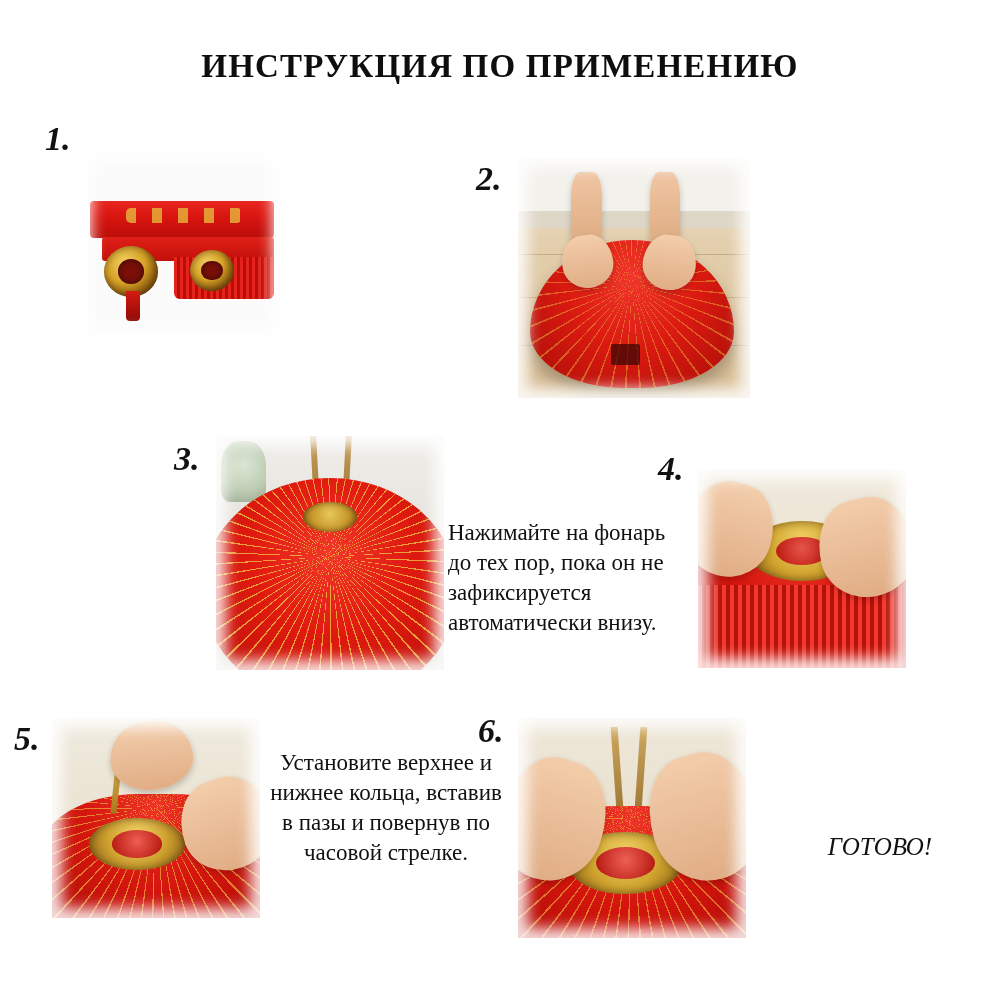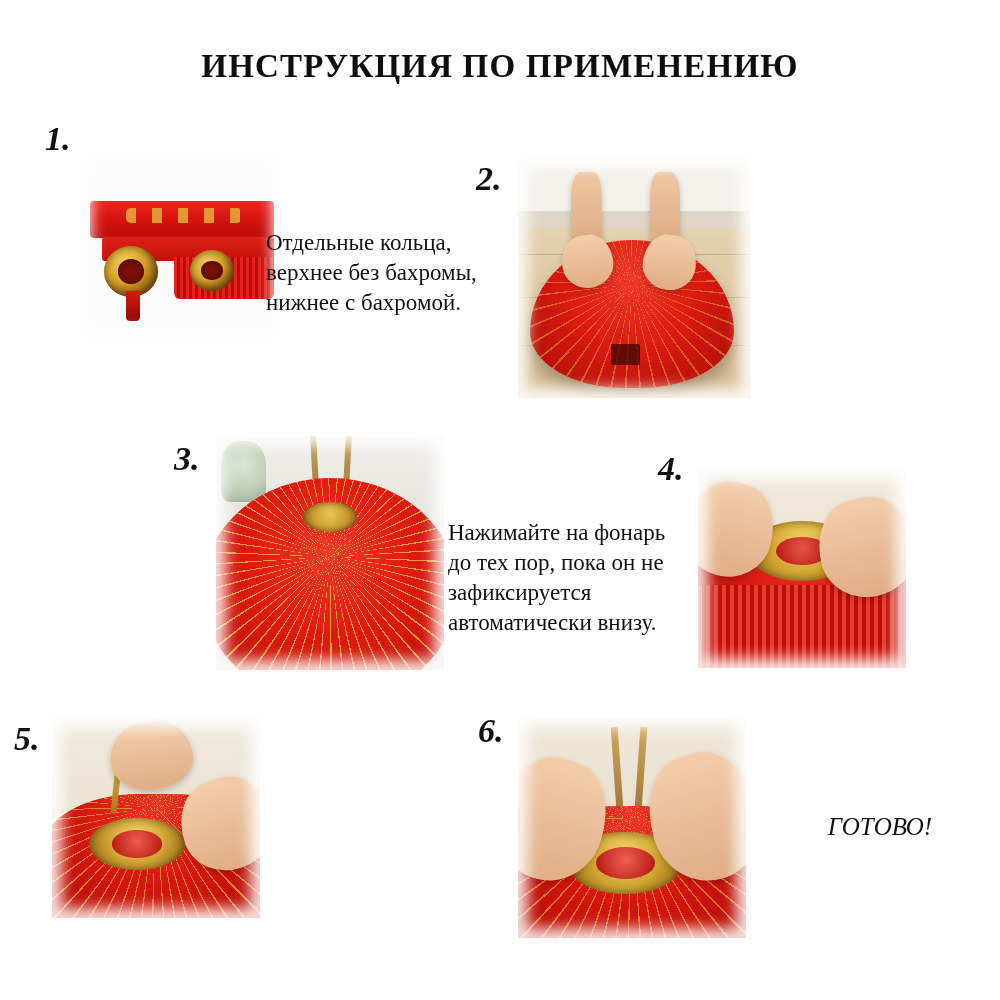--- a/index.html
+++ b/index.html
@@ -58,20 +58,21 @@
     position: absolute;
     font-family: "Liberation Serif", serif;
     font-size: 23px;
     line-height: 30px;
     color: #111111;
   }
 
   .caption.done {
     font-style: italic;
     font-size: 25px;
+    margin-top: 20px;
   }
 
   
   .ph-bg { position: absolute; inset: 0; }
 
   
   .p1 { background: #fbfbfb; }
   .p1 .fabric {
     position: absolute;
     left: 4%;
@@ -335,21 +336,20 @@
         <div class="fabric"></div>
         <div class="gold-deco"></div>
         <div class="fabric2"></div>
         <div class="fringe"></div>
         <div class="ring ring-a"></div>
         <div class="ring ring-b"></div>
         <div class="tassel"></div>
       </div>
       <div class="soft-edge"></div>
     </div>
-    <div class="caption" style="left:266px;top:228px;width:250px;">Отдельные кольца, верхнее без бахромы, нижнее с бахромой.</div>
   </div>
 
   <div class="step" style="left:460px;top:140px;width:540px;height:270px;">
     <div class="step-num" style="left:16px;top:20px;">2.</div>
     <div class="photo p2" style="left:58px;top:18px;width:232px;height:240px;">
       <div class="ph-bg">
         <div class="wall"></div>
         <div class="skirt"></div>
         <div class="plank" style="top:40%"></div>
         <div class="plank" style="top:58%"></div>
@@ -404,20 +404,21 @@
       <div class="ph-bg">
         <div class="cloth"></div>
         <div class="rays"></div>
         <div class="cord"></div>
         <div class="goldring"></div>
         <div class="hand hand-top"></div>
         <div class="hand hand-side"></div>
       </div>
       <div class="soft-edge"></div>
     </div>
+    <div class="caption" style="left:266px;top:48px;width:240px;text-align:center;">Установите верхнее и нижнее кольца, вставив в пазы и повернув по часовой стрелке.</div>
   </div>
 
   <div class="step" style="left:460px;top:700px;width:540px;height:260px;">
     <div class="step-num" style="left:18px;top:12px;">6.</div>
     <div class="photo p6" style="left:58px;top:18px;width:228px;height:220px;">
       <div class="ph-bg">
         <div class="rod-a"></div>
         <div class="rod-b"></div>
         <div class="cloth"></div>
         <div class="rays"></div>

